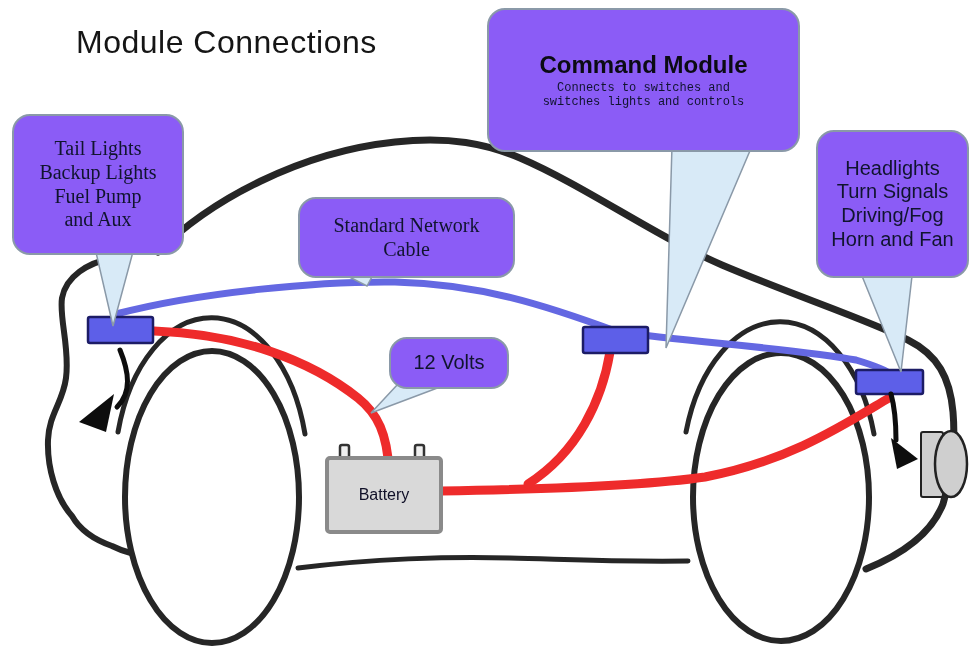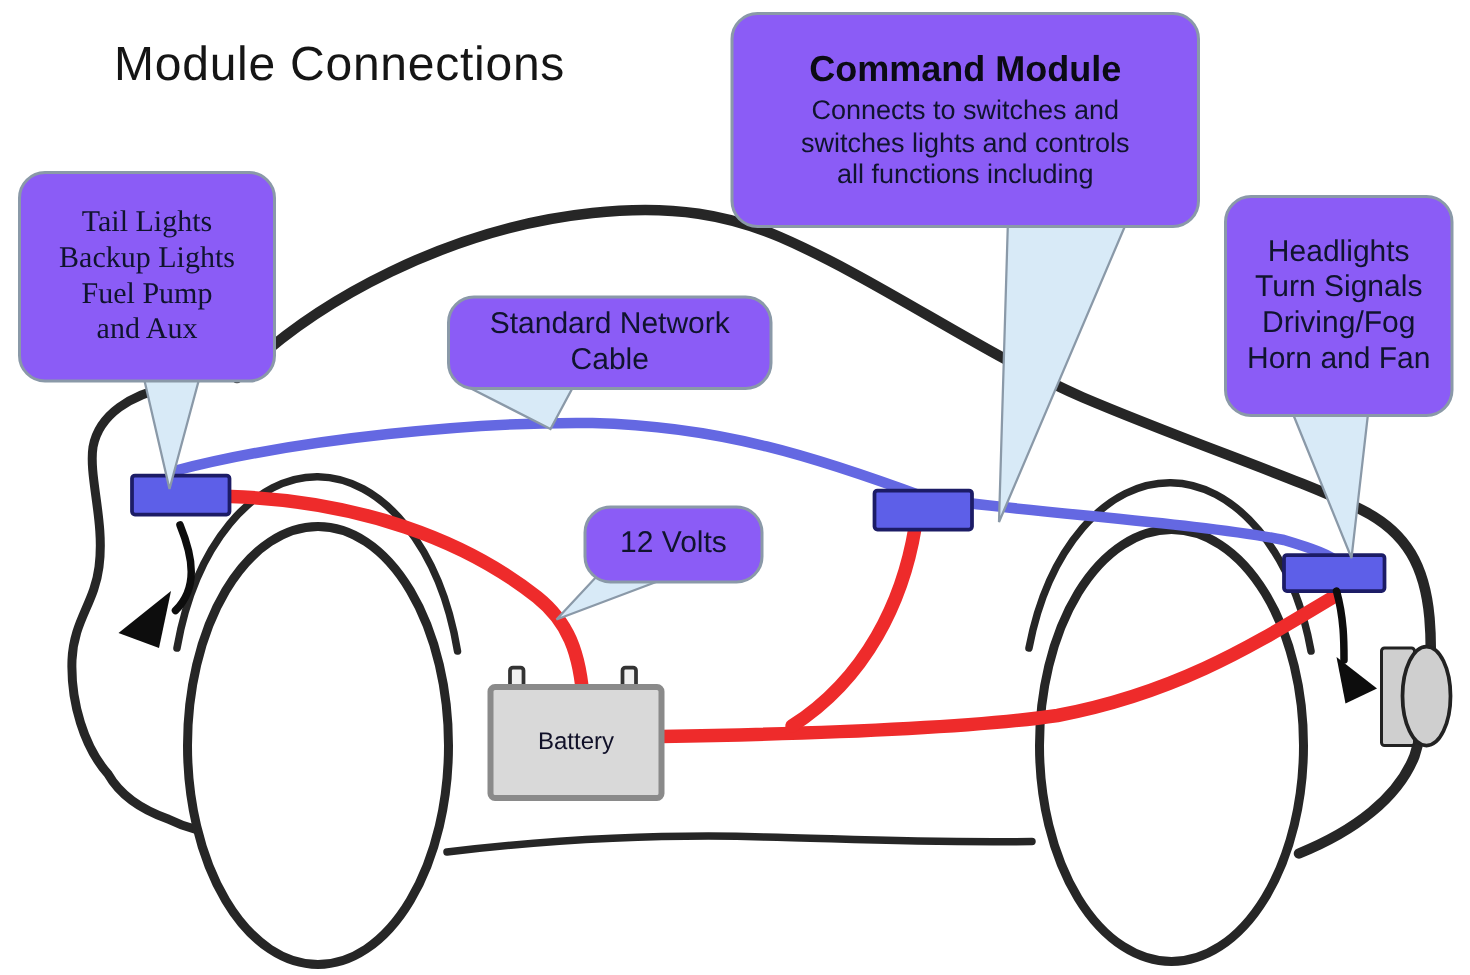--- a/index.html
+++ b/index.html
@@ -13,24 +13,24 @@
     font-size:32px;font-weight:500;color:#151515;letter-spacing:0.5px;margin-left:48px;
   }
   .bubble{
     position:absolute;z-index:2;box-sizing:border-box;
     background:#8b5cf6;border:2px solid #8a99a8;border-radius:18px;
     display:flex;flex-direction:column;justify-content:center;align-items:center;
     text-align:center;color:#10142e;line-height:1.18;padding:4px 6px;
   }
   .bubble .line{display:block;font-size:20px;}
   .bubble .bubble-title{display:block;font-size:24px;font-weight:bold;margin-bottom:2px;color:#0b0b14;}
-  #bubble-command .line{font-size:18px;}
+  #bubble-command .line{font-size:12px;font-family:Liberation Mono, monospace;}
   #bubble-tail-lights{left:12px;top:114px;width:172px;height:141px;font-family:Liberation Serif, serif;}
   #bubble-command{left:487px;top:8px;width:313px;height:144px;}
-  #bubble-network{left:298px;top:197px;width:217px;height:63px;}
+  #bubble-network{left:298px;top:197px;width:217px;height:81px;font-family:Liberation Serif, serif;}
   #bubble-volts{left:389px;top:337px;width:120px;height:52px;}
   #bubble-headlights{left:816px;top:130px;width:153px;height:148px;}
   .battery-label{
     position:absolute;z-index:2;left:327px;top:458px;width:114px;height:74px;
     display:flex;align-items:center;justify-content:center;
     font-size:16px;color:#101028;
   }
 </style>
 </head>
 <body>
@@ -83,21 +83,20 @@
     <span class="line">Tail Lights</span>
     <span class="line">Backup Lights</span>
     <span class="line">Fuel Pump</span>
     <span class="line">and Aux</span>
   </div>
 
   <div class="bubble" id="bubble-command">
     <span class="bubble-title">Command Module</span>
     <span class="line">Connects to switches and</span>
     <span class="line">switches lights and controls</span>
-    <span class="line">all functions including</span>
   </div>
 
   <div class="bubble" id="bubble-network">
     <span class="line">Standard Network</span>
     <span class="line">Cable</span>
   </div>
 
   <div class="bubble" id="bubble-volts">
     <span class="line">12 Volts</span>
   </div>

